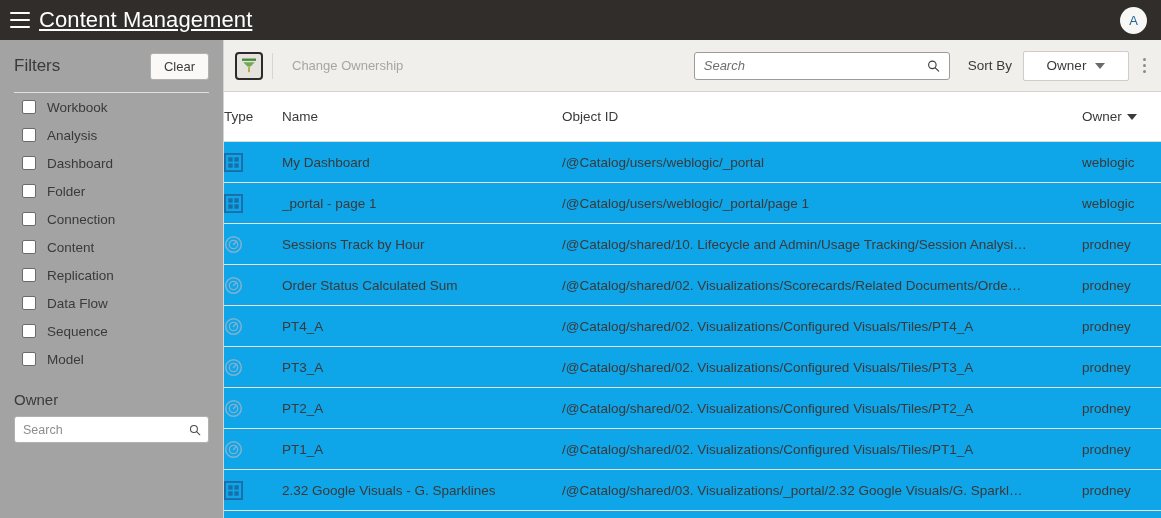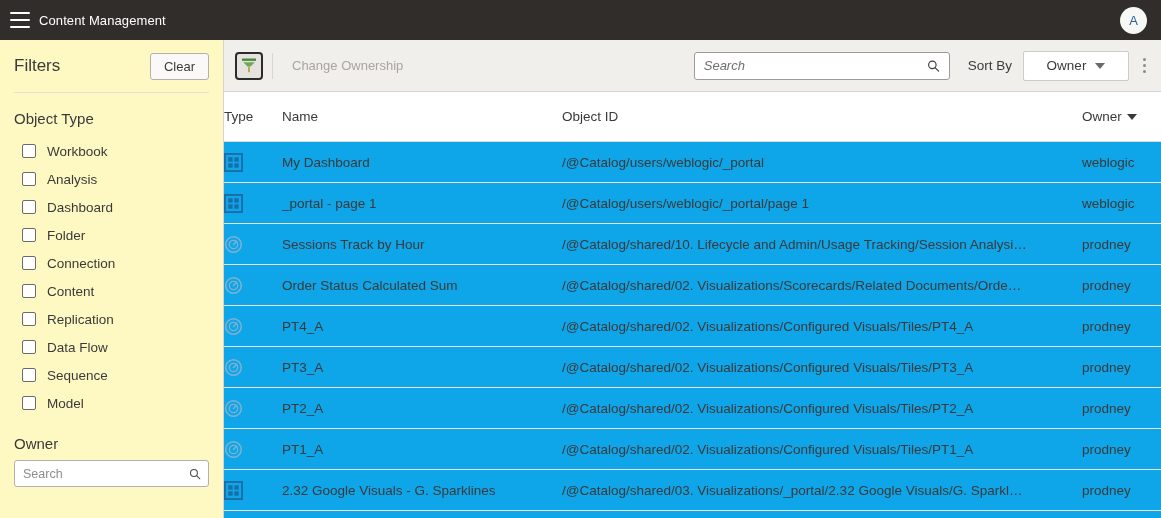--- a/index.html
+++ b/index.html
@@ -46,23 +46,24 @@
     cursor: pointer;
   }
   .hamburger i {
     display: block;
     height: 2px;
     background: #ffffff;
     border-radius: 1px;
   }
   .app-title {
     color: #ffffff;
-    font-size: 13px;
+    font-size: 22px;
     letter-spacing: 0.1px;
     white-space: nowrap;
+    text-decoration: underline;
   }
   .topbar-spacer { flex: 1 1 auto; }
   .avatar {
     width: 27px;
     height: 27px;
     border-radius: 50%;
     background: #f7f7f5;
     color: #2a6496;
     font-size: 13px;
     display: flex;
@@ -77,21 +78,21 @@
     flex: 1 1 auto;
     display: flex;
     min-height: 0;
     position: relative;
   }
 
   
   .filters-panel {
     width: 224px;
     min-width: 224px;
-    background: #fef9c3;
+    background: #a3a3a3;
     border-right: 1px solid #d6d2cd;
     box-sizing: border-box;
     padding: 0 14px;
     overflow: hidden;
     position: relative;
   }
   .filters-head {
     display: flex;
     align-items: center;
     justify-content: space-between;
@@ -388,21 +389,20 @@
 
   <div class="body-row">
 
     <div class="filters-panel">
       <div class="filters-head">
         <div class="filters-title">Filters</div>
         <button class="clear-btn">Clear</button>
       </div>
       <div class="filters-divider"></div>
 
-      <div class="facet-title">Object Type</div>
       <ul class="facet-list">
         <li class="facet-item">
           <span class="cbox"></span>
           <span class="facet-label">Workbook</span>
         </li>
         <li class="facet-item">
           <span class="cbox"></span>
           <span class="facet-label">Analysis</span>
         </li>
         <li class="facet-item">

